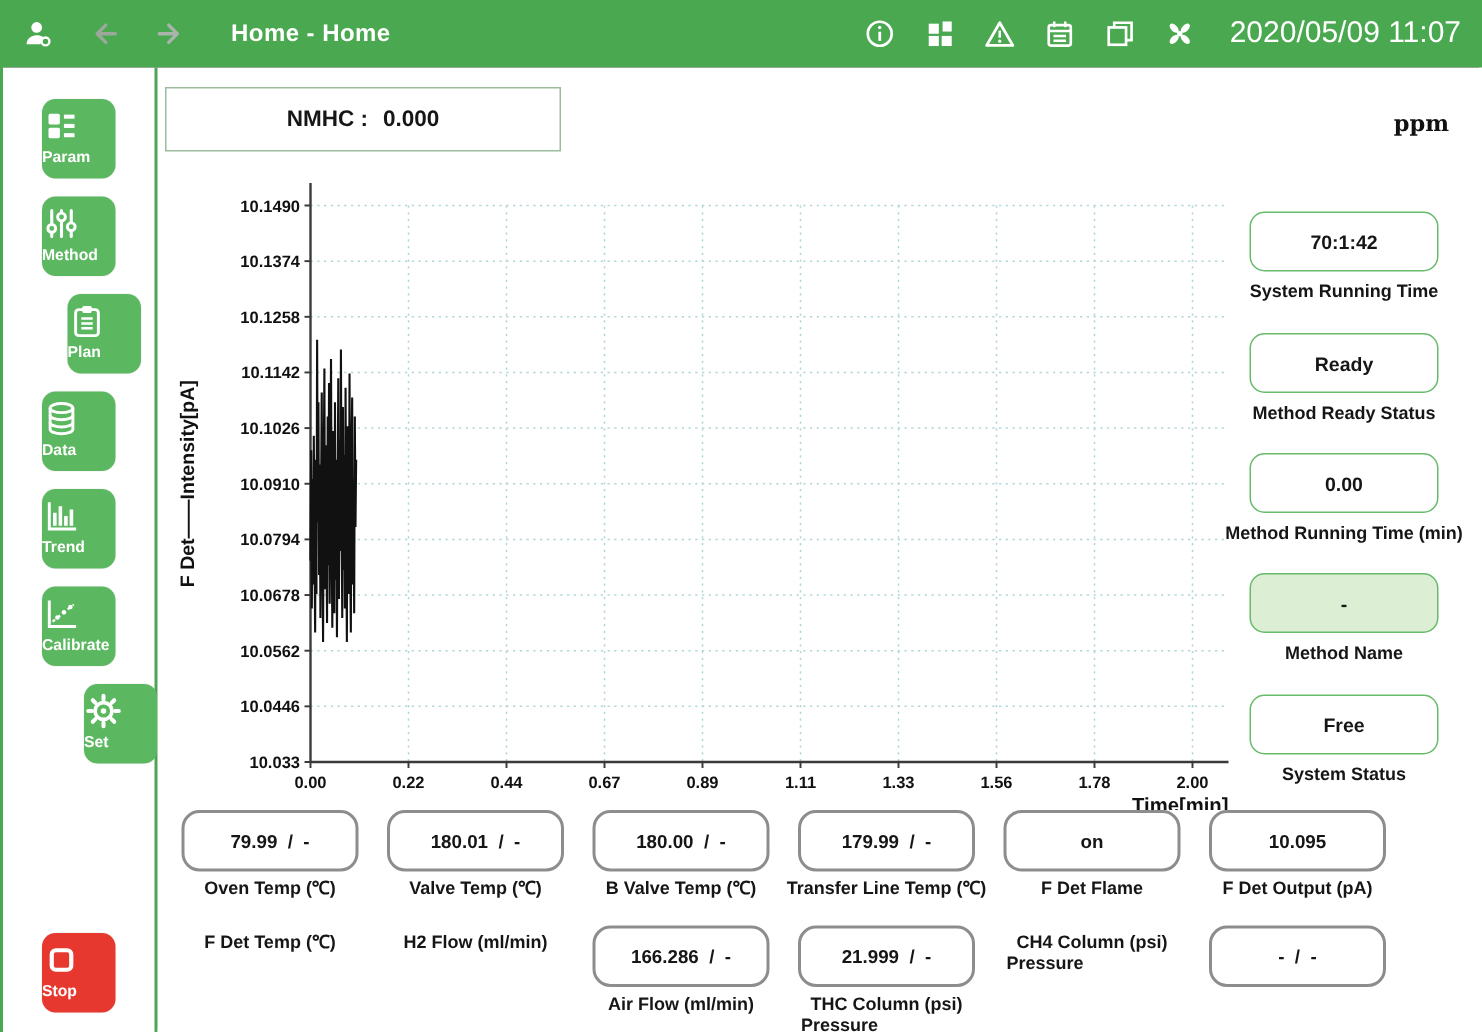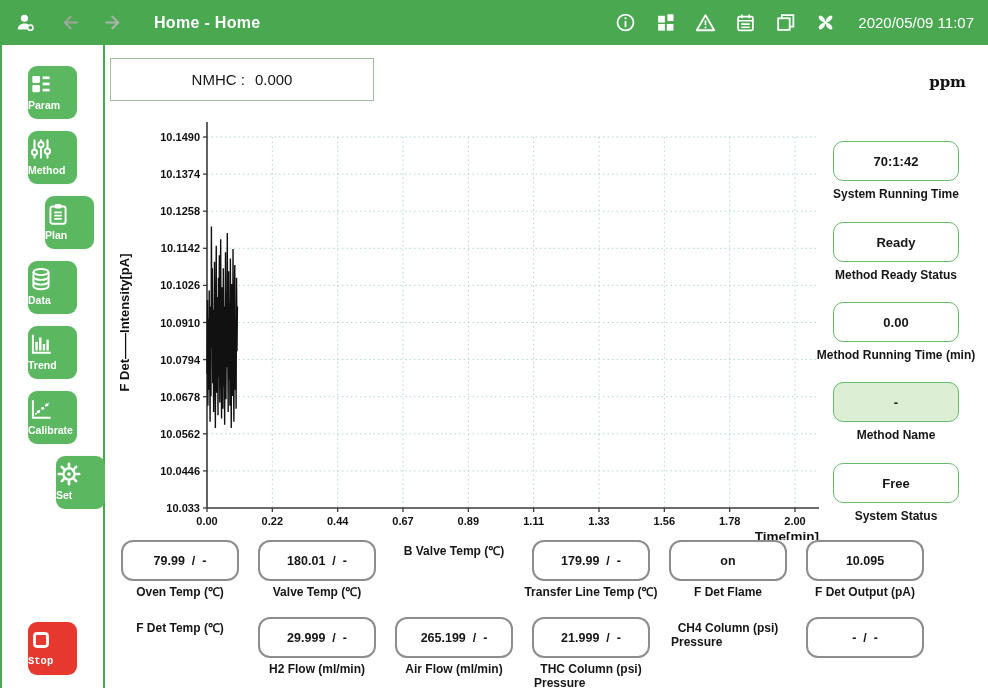--- a/index.html
+++ b/index.html
@@ -17,36 +17,36 @@
   .window{position:relative;width:988px;height:688px;border:2px solid var(--green);background:#000000}
 
   
   header{position:absolute;left:-2px;top:-2px;width:988px;height:45px;background:var(--green);
          display:flex;align-items:center;justify-content:space-between;padding:0 14px;color:#fff}
   .h-left,.h-right{display:flex;align-items:center;gap:18px}
   .h-left{gap:22px}
   .hicon{width:22px;height:22px;display:inline-flex;align-items:center;justify-content:center;cursor:pointer}
   .hicon svg{width:21px;height:21px}
   .h-title{font-size:16px;font-weight:700;letter-spacing:.3px;margin-left:8px;white-space:pre}
-  .h-datetime{font-size:15px;font-weight:400;margin-left:4px;white-space:pre}
+  .h-datetime{font-size:20px;font-weight:400;margin-left:4px;white-space:pre}
 
   
   .sidebar{position:absolute;left:0;top:43px;width:103px;height:643px;background:#fff;border-right:2px solid var(--green)}
   .side-btn{position:absolute;left:26px;width:49px;height:53px;border-radius:9px;background:var(--btn-green);
             color:#fff;display:flex;flex-direction:column;align-items:flex-start;justify-content:flex-start;cursor:pointer;
             box-shadow:0 0 0 0.5px rgba(0,0,0,.05)}
   .side-btn .icon{margin-top:4px;height:28px;display:flex;align-items:center;justify-content:center}
   .side-btn .icon svg{width:26px;height:26px}
   .side-btn .side-label{font-size:10.5px;font-weight:700;line-height:1;white-space:nowrap;margin-top:2px}
   .side-btn.stop{background:var(--stop-red)}
 
   
   .main{position:absolute;left:103px;top:43px;width:883px;height:643px;background:#fff}
   .nmhc-box{position:absolute;left:5px;top:13px;width:264px;height:43px;border:1px solid #9dbb9d;background:#fff;
-            display:flex;align-items:center;justify-content:center;font-size:15px;font-weight:400;color:var(--txt)}
+            display:flex;align-items:center;justify-content:center;font-size:15px;font-weight:700;color:var(--txt)}
   .nmhc-box .v{margin-left:10px;white-space:pre}
   .unit{position:absolute;right:22px;top:28px;font-family:"DejaVu Serif",serif;font-weight:700;font-size:15px;color:#111}
 
   #chart{position:absolute;left:2px;top:65px;width:730px;height:430px}
 
   
   .status-group{position:absolute;width:170px;text-align:center}
   .status-box{width:126px;height:40px;margin:0 auto;border:1.5px solid var(--box-green);border-radius:10px;background:#fff;
               display:flex;align-items:center;justify-content:center;font-size:13px;font-weight:700;color:var(--txt)}
   .status-box.hl{background:var(--hl-fill)}
@@ -210,21 +210,21 @@
           <svg viewBox="0 0 24 24" fill="none" xmlns="http://www.w3.org/2000/svg">
             <circle cx="12" cy="12" r="5.2" stroke="#fff" stroke-width="2.3"></circle>
             <circle cx="12" cy="12" r="1.7" fill="#fff"></circle>
             <g stroke="#fff" stroke-width="2.5" stroke-linecap="round">
               <path d="M12 2.6v2.3M12 19.1v2.3M2.6 12h2.3M19.1 12h2.3M5.4 5.4 7 7M17 17l1.6 1.6M18.6 5.4 17 7M7 17l-1.6 1.6"></path>
             </g>
           </svg>
         </span>
         <span class="side-label">Set</span>
       </div>
-      <div class="side-btn stop" style="top: 577px; font-family: Liberation Mono, monospace;">
+      <div class="side-btn stop" style="top: 577px;">
         <span class="icon">
           <svg viewBox="0 0 24 24" fill="none" xmlns="http://www.w3.org/2000/svg">
             <rect x="6" y="6" width="12" height="12" rx="2.5" stroke="#fff" stroke-width="2.6"></rect>
           </svg>
         </span>
         <span class="side-label">Stop</span>
       </div>
     </nav>
 
   <main class="main">
@@ -338,43 +338,43 @@
     <div id="bottom-readouts">
         <div class="read-group" style="left: 6px; top: 495px;">
           <div class="read-box">79.99  /  -</div>
           <div class="read-label">Oven Temp  (℃)</div>
         </div>
         <div class="read-group" style="left: 143px; top: 495px;">
           <div class="read-box">180.01  /  -</div>
           <div class="read-label">Valve Temp  (℃)</div>
         </div>
         <div class="read-group" style="left: 280px; top: 495px;">
+          <div class="read-box">180.00  /  -</div>
           <div class="read-label">B Valve Temp  (℃)</div>
         </div>
         <div class="read-group" style="left: 417px; top: 495px;">
           <div class="read-box">179.99  /  -</div>
           <div class="read-label">Transfer Line Temp  (℃)</div>
         </div>
         <div class="read-group" style="left: 554px; top: 495px;">
           <div class="read-box">on</div>
           <div class="read-label">F Det Flame</div>
         </div>
         <div class="read-group" style="left: 691px; top: 495px;">
           <div class="read-box">10.095</div>
           <div class="read-label">F Det Output  (pA)</div>
         </div>
         <div class="read-group" style="left: 6px; top: 572px;">
           <div class="read-label">F Det Temp  (℃)</div>
         </div>
         <div class="read-group" style="left: 143px; top: 572px;">
-          <div class="read-box">29.999  /  -</div>
           <div class="read-label">H2 Flow  (ml/min)</div>
         </div>
         <div class="read-group" style="left: 280px; top: 572px;">
-          <div class="read-box">265.199  /  -</div>
+          <div class="read-box">166.286  /  -</div>
           <div class="read-label">Air Flow  (ml/min)</div>
         </div>
         <div class="read-group" style="left: 417px; top: 572px;">
           <div class="read-box">21.999  /  -</div>
           <div class="read-label">THC Column  (psi)<span class="l2">Pressure</span></div>
         </div>
         <div class="read-group" style="left: 554px; top: 572px;">
           <div class="read-label">CH4 Column  (psi)<span class="l2">Pressure</span></div>
         </div>
         <div class="read-group" style="left: 691px; top: 572px;">

